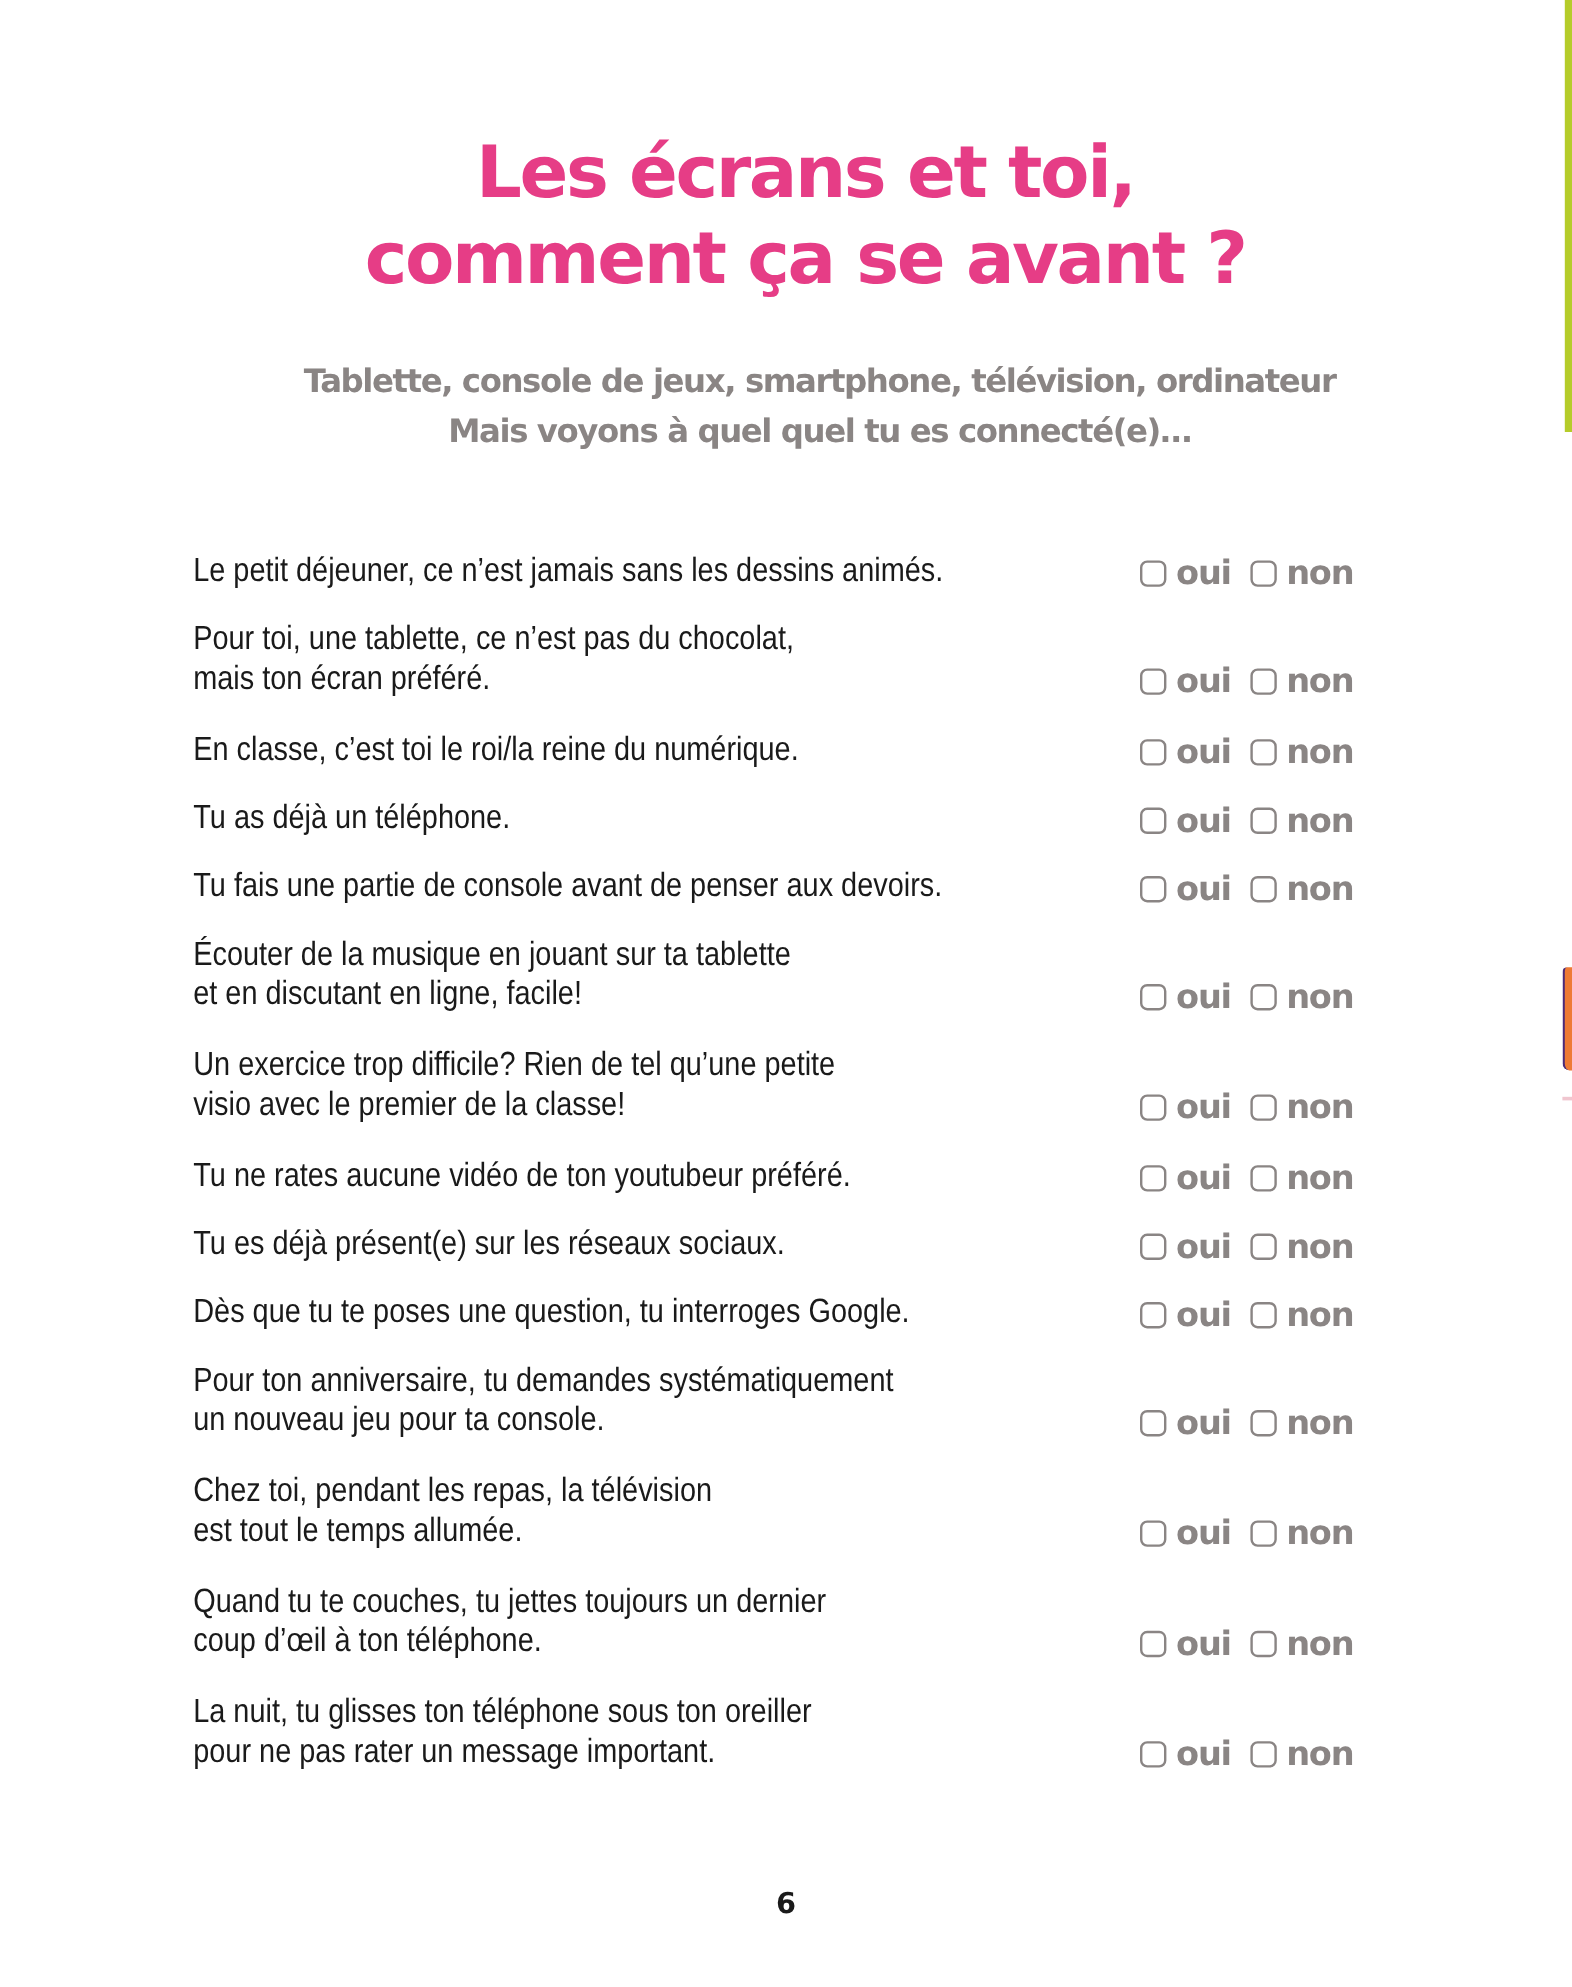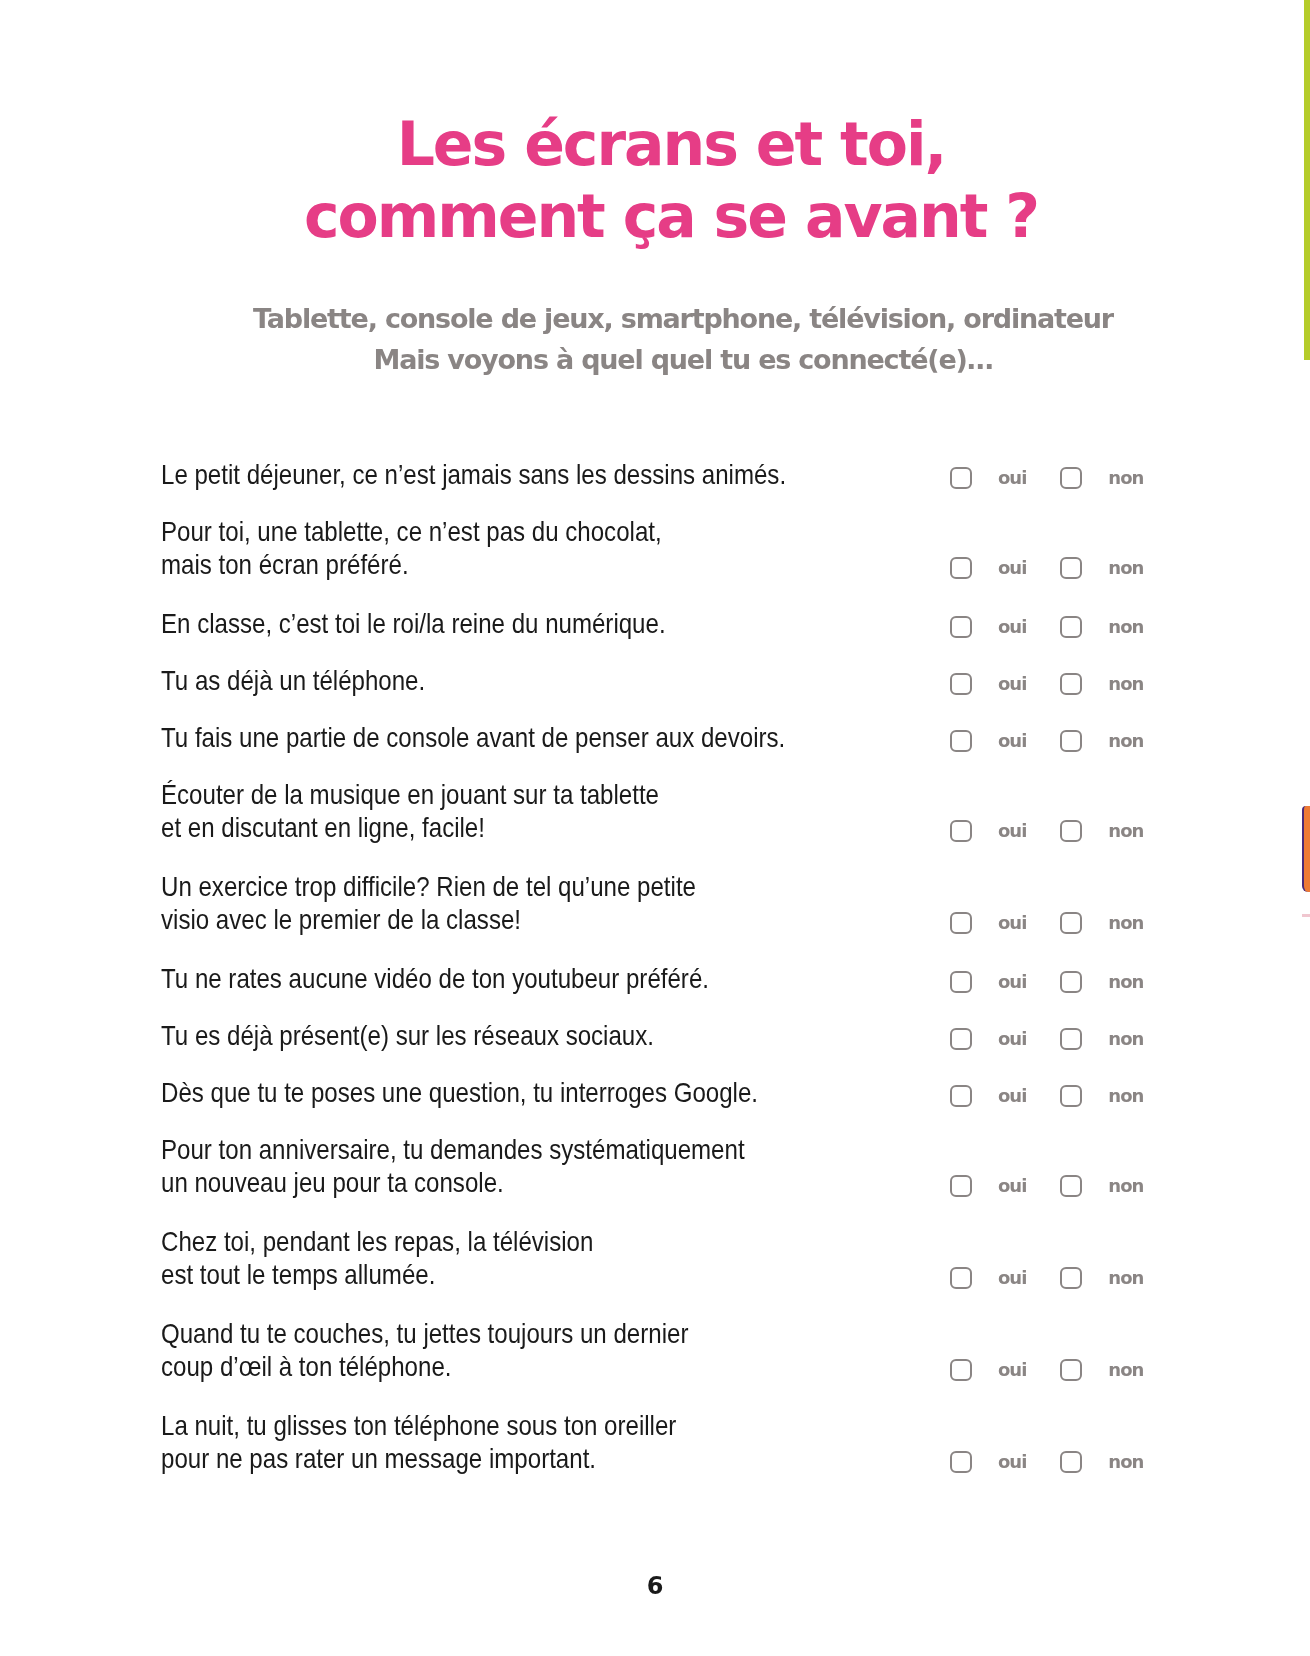--- a/index.html
+++ b/index.html
@@ -30,22 +30,22 @@
   }
   .intro .line { display:block; }
   .question {
     position:absolute; left:161px; width:1000px;
     font-family:"Liberation Sans", sans-serif; font-size:28px; line-height:33px;
     color:#1a1a1a; transform-origin:left top;
   }
   .q-text { position:absolute; left:0; top:0; transform:scaleX(0.86); transform-origin:left top; white-space:nowrap; }
   .q-text .line { display:block; }
   .answers {
-    position:absolute; left:789px; display:flex; align-items:center; gap:18px;
-    font-family:"DejaVu Sans", sans-serif; font-weight:bold; font-size:18px; color:#8a8584;
+    position:absolute; left:789px; display:flex; align-items:center; gap:0;
+    font-family:"DejaVu Sans", sans-serif; font-weight:bold; font-size:28px; color:#8a8584;
   }
   .cb {
     width:22px; height:22px; border:2px solid #8a8584; border-radius:6px; box-sizing:border-box;
     display:inline-block; margin-right:8px;
   }
   .ans-label { margin-right:16px; letter-spacing:-1px; }
   .page-number {
     position:absolute; left:0; top:1572px; width:1310px; text-align:center;
     font-family:"DejaVu Sans", sans-serif; font-weight:bold; font-size:24px; color:#1a1a1a;
   }

